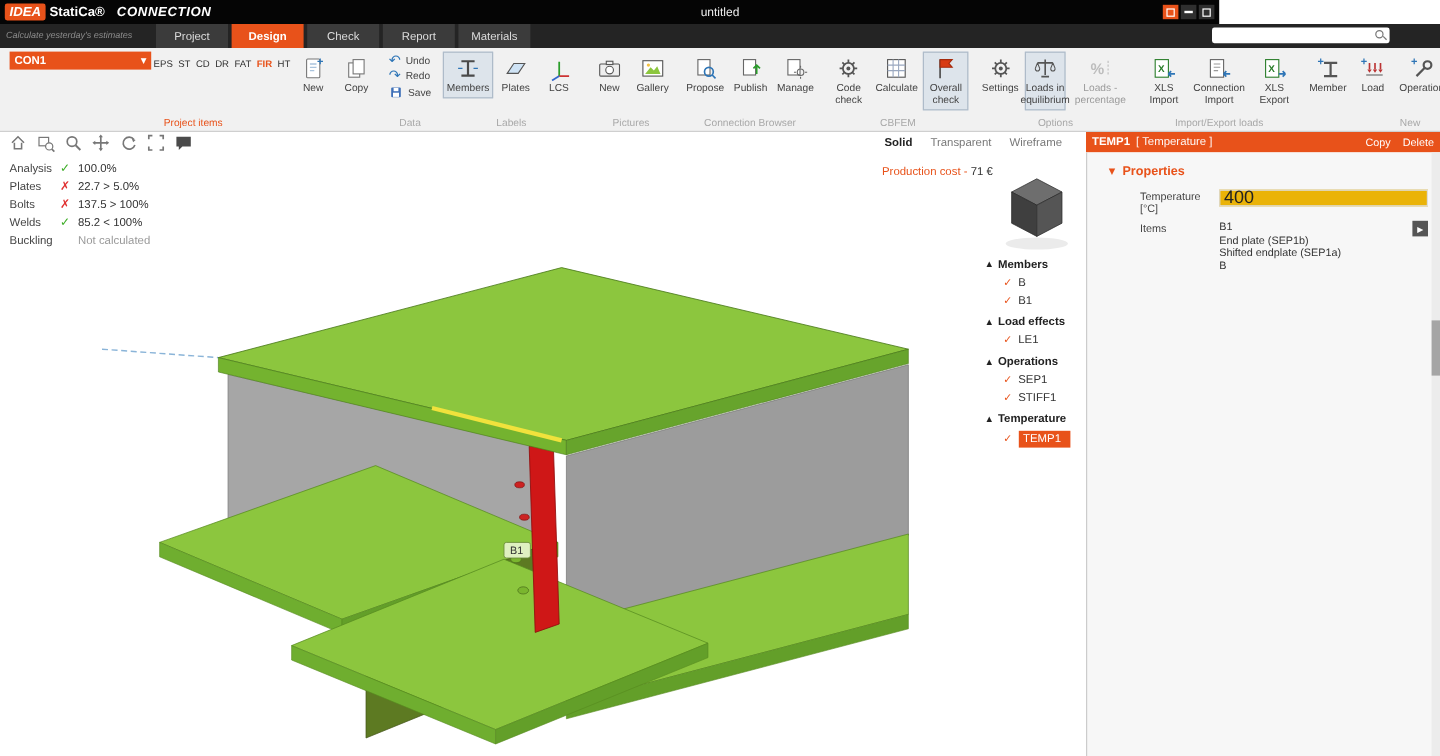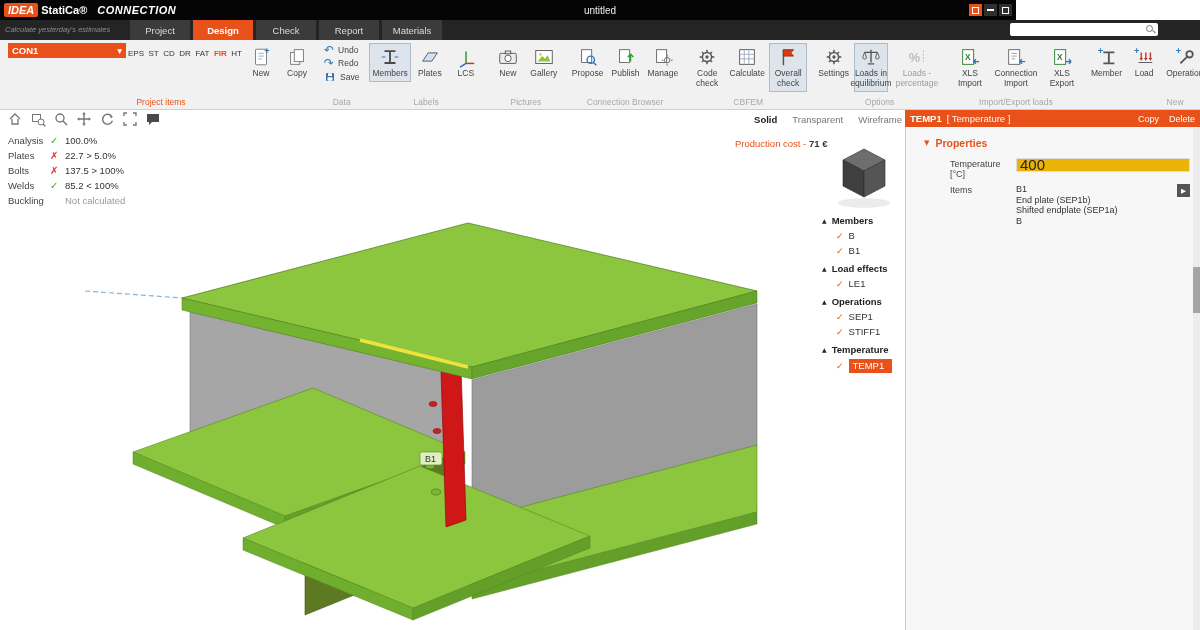--- a/index.html
+++ b/index.html
@@ -59,36 +59,36 @@
               display:flex;align-items:center;justify-content:space-between;padding:0 4px;
               font-weight:bold;font-size:9.5px}
   .modes{display:flex;gap:4.5px;margin-top:5px;font-size:8px;color:#333;padding-left:2px}
   .mode{background:none;border:none;padding:0;font-family:inherit;font-size:8px;color:#333}
   .mode.active{color:#e8521a;font-weight:bold}
   .icon22{width:22px;height:22px}
   
   .vtoolbar{position:absolute;left:0;top:110px;width:905px;height:18px;background:#fff;
             display:flex;align-items:center;gap:7px;padding-left:7px;box-sizing:border-box}
   .vicon{width:16px;height:16px;background:none;border:none;padding:0}
-  .viewmodes{margin-left:auto;display:flex;gap:15px;margin-right:3px;font-size:9.5px;color:#777}
+  .viewmodes{margin-left:auto;display:flex;gap:15px;margin-right:20px;font-size:9.5px;color:#777}
   .vm{background:none;border:none;padding:0;font-family:inherit;font-size:9.5px;color:#777}
   .vm.active{color:#222;font-weight:bold}
   
   .viewport{position:absolute;left:0;top:128px;width:905px;height:502px;background:#fff}
   .scene{position:absolute;left:0;top:0}
   .status{position:absolute;left:8px;top:8px;font-size:9.5px}
   .srow{display:flex;align-items:center;margin-bottom:5px;line-height:10px}
   .slabel{width:42px;color:#444}
   .sicon{width:15px;text-align:left;font-family:"DejaVu Sans",sans-serif;font-weight:bold;font-size:10px}
   .ok{color:#3fae29}.bad{color:#e03131}
   .sval{color:#333}
   .sval.muted{color:#999}
   .prodcost{position:absolute;left:735px;top:10px;font-size:9.5px}
   .pc-label{color:#e8521a}
-  .pc-value{color:#333;font-weight:bold}
+  .pc-value{color:#333;font-weight:normal}
   
   .tree{position:absolute;left:818px;top:80px;width:86px}
   .tgroup{display:flex;align-items:center;gap:5px;font-weight:bold;font-size:9.5px;color:#222;
           margin:7px 0 0 4px;background:none;border:none;padding:0;font-family:inherit}
   .tri{font-size:6px;color:#222;font-family:"DejaVu Sans",sans-serif}
   .titem{display:flex;align-items:center;gap:5px;margin:4px 0 0 18px;font-size:9.5px;
          background:none;border:none;padding:0;font-family:inherit;color:#333}
   .tcheck{color:#e8521a;font-weight:bold;font-size:9px;font-family:"DejaVu Sans",sans-serif}
   .titem.selected .tlabel{background:#e8521a;color:#fff;padding:1px 8px 2px 4px}
   

